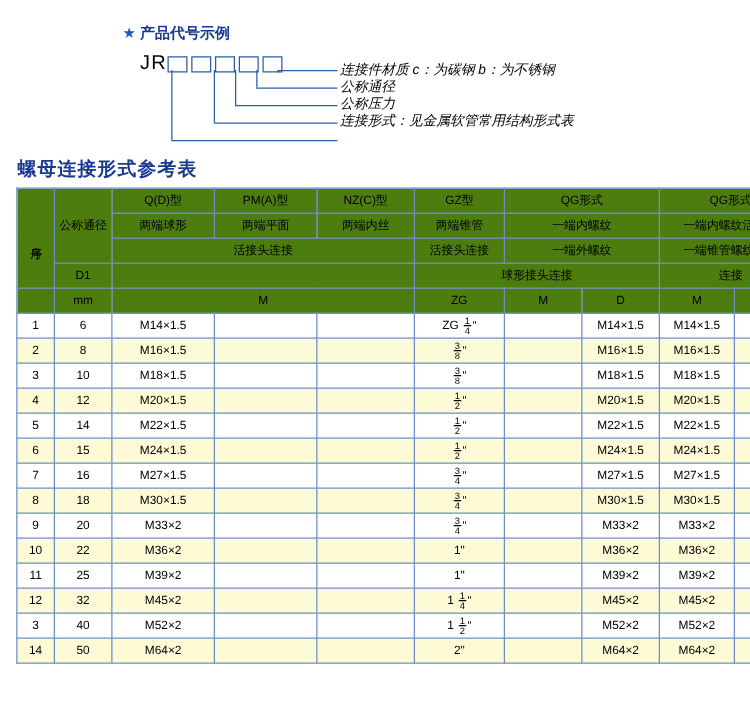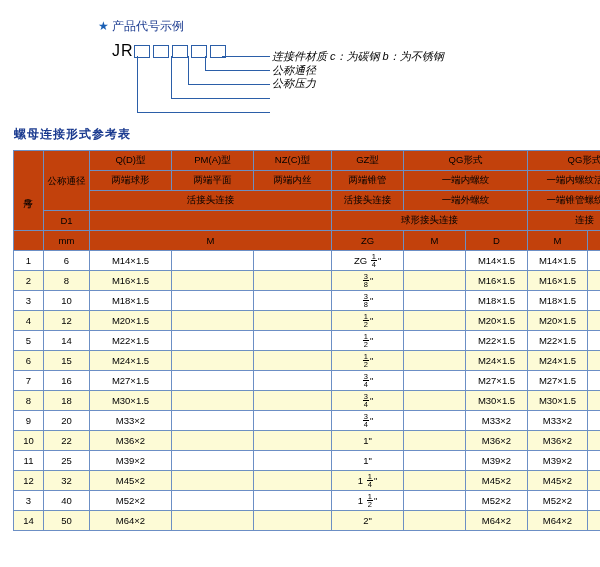--- a/index.html
+++ b/index.html
@@ -14,21 +14,21 @@
   
   .legend{
     position:relative;
     height:118px;
     margin:0;
   }
   .legend-title{
     position:absolute;
     left:112px;top:18px;
     font-size:12px;
-    font-weight:normal;
+    font-weight:bold;
     color:#1a3a8f;
     white-space:nowrap;
   }
   .star{
     position:absolute;
     left:98px;top:19px;
     color:#1a5fb4;
     font-size:12px;
   }
   .jr{
@@ -58,21 +58,21 @@
     left:272px;top:50px;
     font-size:11px;
     line-height:13.5px;
   }
   .legend-items div{white-space:nowrap;font-style:italic;}
 
   
   .table-title{
     position:absolute;
     left:14px;top:126px;
-    font-size:12px;
+    font-size:15px;
     font-weight:bold;
     color:#1a3a8f;
     letter-spacing:1px;
   }
 
   
   table{
     position:absolute;
     left:13px;top:150px;
     width:574px;
@@ -82,21 +82,21 @@
   }
   td,th{
     border:1px solid #6c8fc4;
     text-align:center;
     vertical-align:middle;
     padding:0;
     height:19px;
     font-weight:normal;
   }
   thead td{
-    background:#c2410c;
+    background:#4d7c0f;
     font-size:9.5px;
   }
   .row-white td{background:#ffffff;}
   .row-yellow td{background:#fdfbd6;}
   .c-idx{width:30px;}
   .c-dn{width:46px;}
   .c-q{width:82px;}
   .c-pm{width:82px;}
   .c-nz{width:78px;}
   .c-gz{width:72px;}
@@ -148,20 +148,21 @@
   <div class="lead" style="left:171px;top:56px;width:1px;height:42px;"></div>
   <div class="lead" style="left:171px;top:98px;width:99px;height:1px;"></div>
 
   <div class="lead" style="left:137px;top:56px;width:1px;height:56px;"></div>
   <div class="lead" style="left:137px;top:112px;width:133px;height:1px;"></div>
 
   <div class="legend-items">
     <div>连接件材质  c：为碳钢  b：为不锈钢</div>
     <div>公称通径</div>
     <div>公称压力</div>
+    <div>连接形式：见金属软管常用结构形式表</div>
   </div>
 </div>
 
 <div class="table-title">螺母连接形式参考表</div>
 
 <table>
   <colgroup>
     <col class="c-idx">
       <col class="c-dn">
       <col class="c-q">

